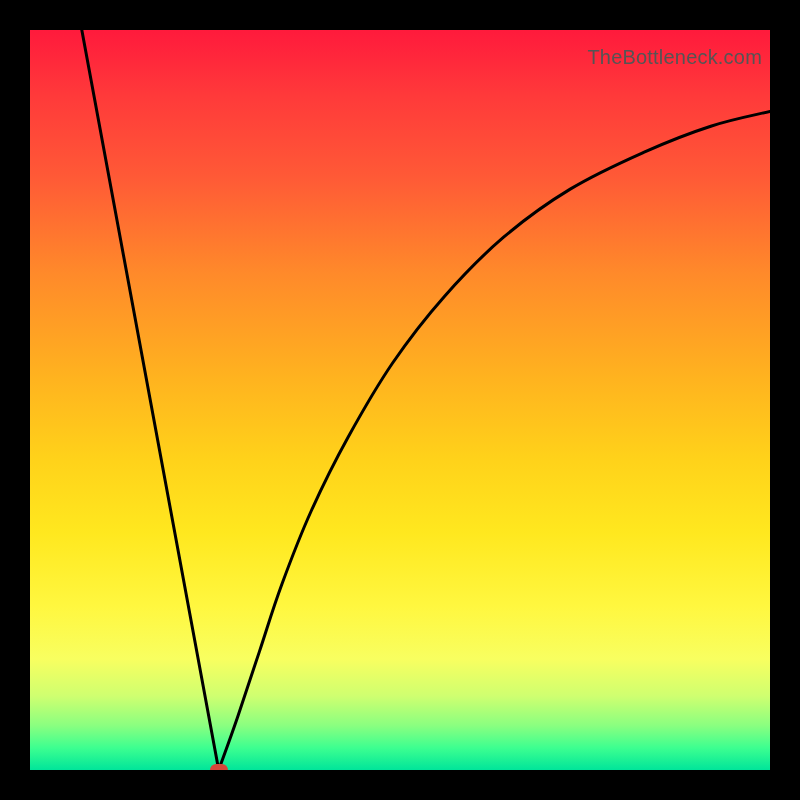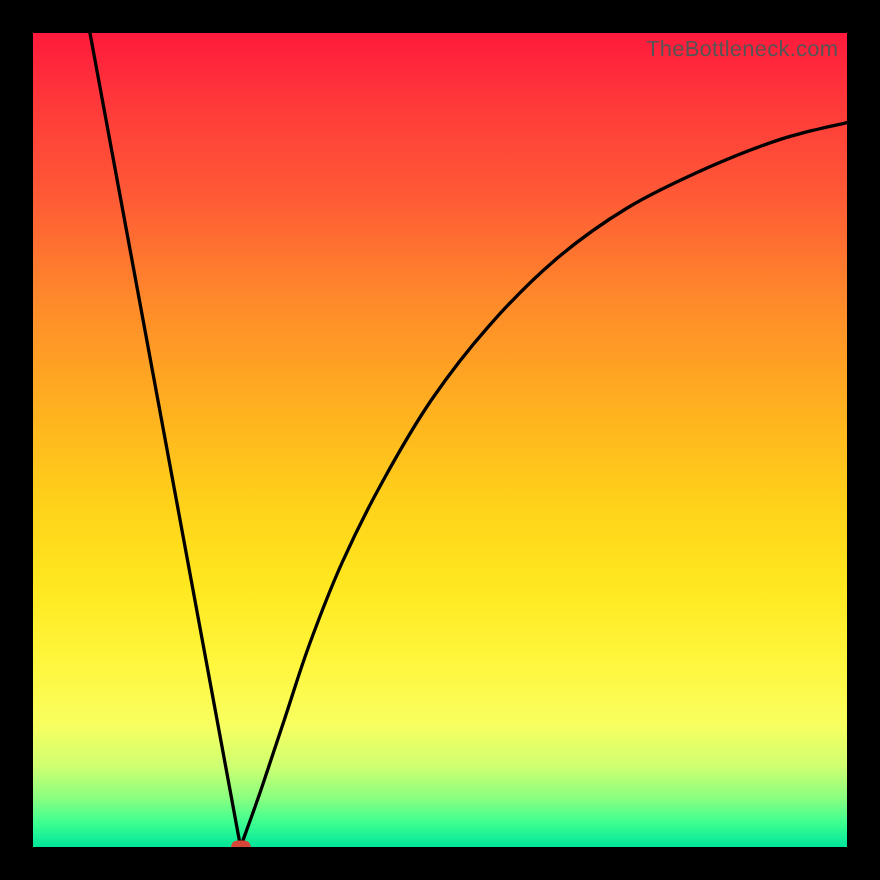--- a/index.html
+++ b/index.html
@@ -39,21 +39,21 @@
       #fff740 78%,
       #f8ff60 85%,
       #cfff70 90%,
       #8aff80 94%,
       #3dff90 97%,
       #00e59a 100%
     );
   }
   .watermark {
     position: absolute;
-    top: 4px;
+    top: 16px;
     right: 8px;
     color: #555;
     font-size: 20px;
     font-weight: 500;
     letter-spacing: 0.2px;
     user-select: none;
     margin-left: 28px;
   }
   svg.curve {
     position: absolute;

